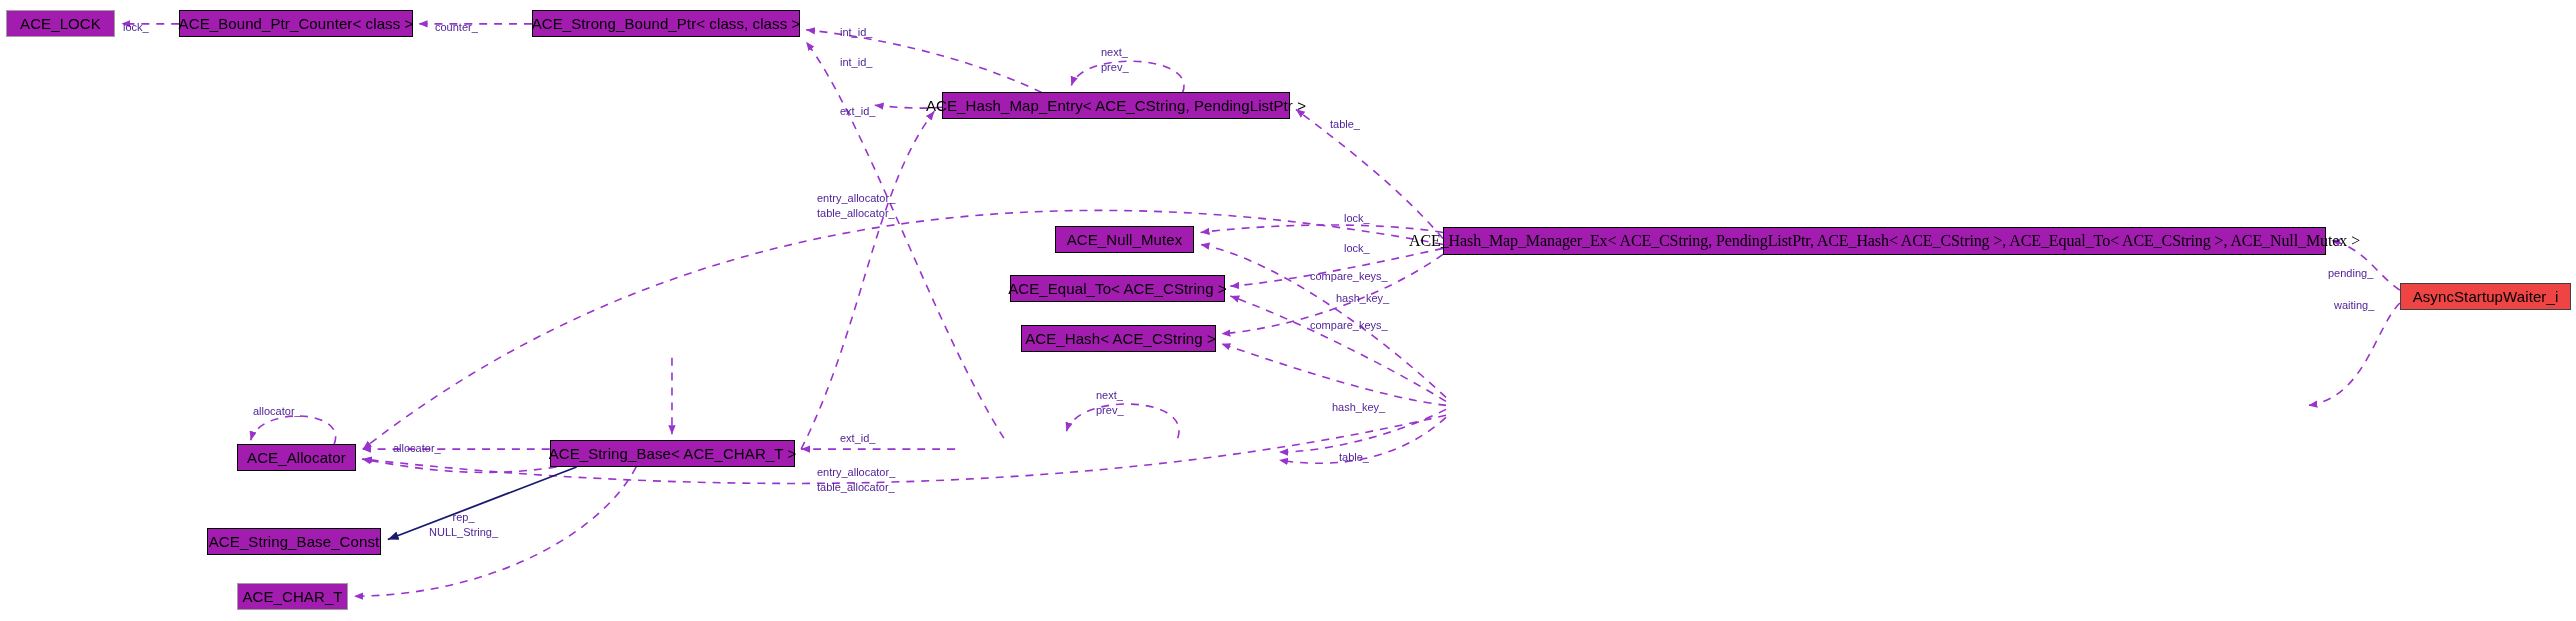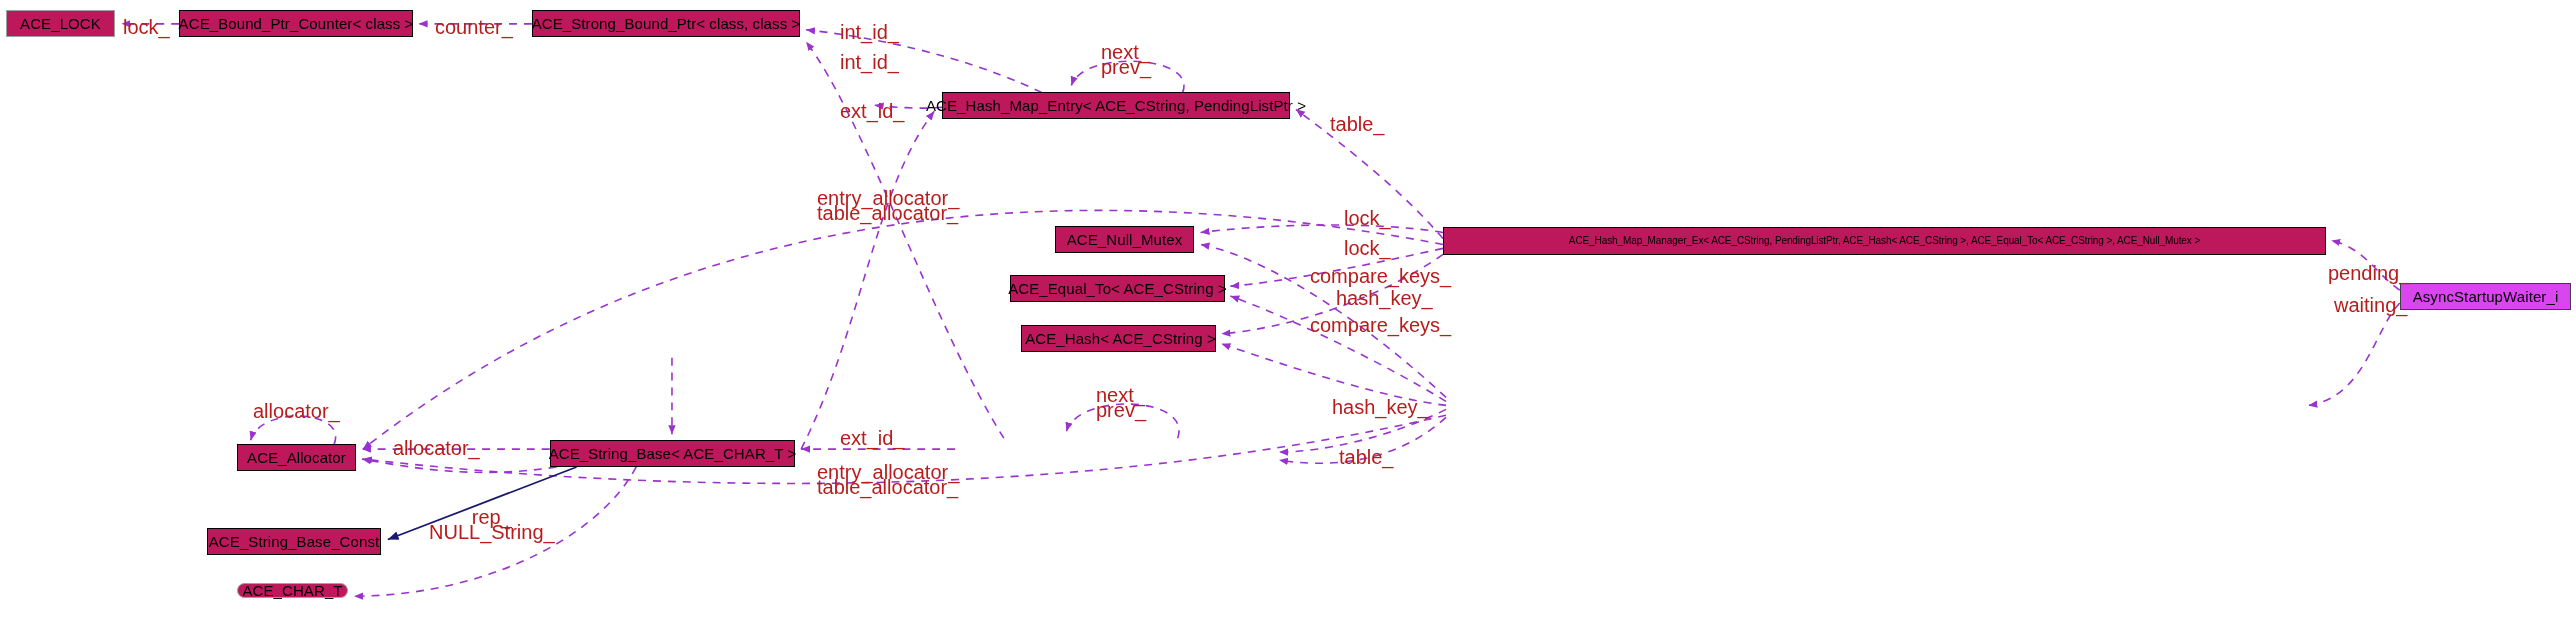--- a/index.html
+++ b/index.html
@@ -23,43 +23,44 @@
     height: 621px;
     pointer-events: none;
   }
   .node {
     position: absolute;
     box-sizing: border-box;
     display: flex;
     align-items: center;
     justify-content: center;
     white-space: nowrap;
-    background: #be185d;
+    background: #a21caf;
     border: 1px solid #000000;
     color: #000000;
     font-size: 15px;
     line-height: 1;
     padding: 0 8px;
     letter-spacing: 0.1px;
   }
   .node.gray-border {
     border: 1px solid #a0a0a0;
   }
   .node.highlight {
-    background: #d946ef;
+    background: #ef4444;
     border: 1px solid #404040;
   }
   .node.small-text {
-    font-size: 10px;
+    font-size: 16px;
     letter-spacing: -0.1px;
+    font-family: Liberation Serif, serif;
   }
   .edge-label {
     position: absolute;
-    color: #b91c1c;
-    font-size: 20px;
+    color: #4c1d95;
+    font-size: 11px;
     line-height: 14px;
     white-space: nowrap;
     background: transparent;
     pointer-events: none;
   }
   .edge-label.two-line {
     line-height: 15px;
   }
 </style>
 </head>
@@ -181,21 +182,21 @@
 
   <div class="node" style="left:550px;top:440px;width:245px;height:27px;">
     <span>ACE_String_Base&lt; ACE_CHAR_T &gt;</span>
   </div>
 
 
   <div class="node" style="left:207px;top:528px;width:174px;height:27px;">
     <span>ACE_String_Base_Const</span>
   </div>
 
-  <div class="node gray-border" style="left:237px;top:583px;width:111px;height:15px;border-radius:10px;">
+  <div class="node gray-border" style="left:237px;top:583px;width:111px;height:27px;">
     <span>ACE_CHAR_T</span>
   </div>
 
   <div class="edge-label" style="left:123px;top:20px;">lock_</div>
   <div class="edge-label" style="left:435px;top:20px;">counter_</div>
   <div class="edge-label" style="left:840px;top:25px;">int_id_</div>
   <div class="edge-label" style="left:840px;top:55px;">int_id_</div>
   <div class="edge-label" style="left:840px;top:104px;">ext_id_</div>
   <div class="edge-label two-line" style="left:1101px;top:45px;white-space:pre;">next_
 prev_</div>

